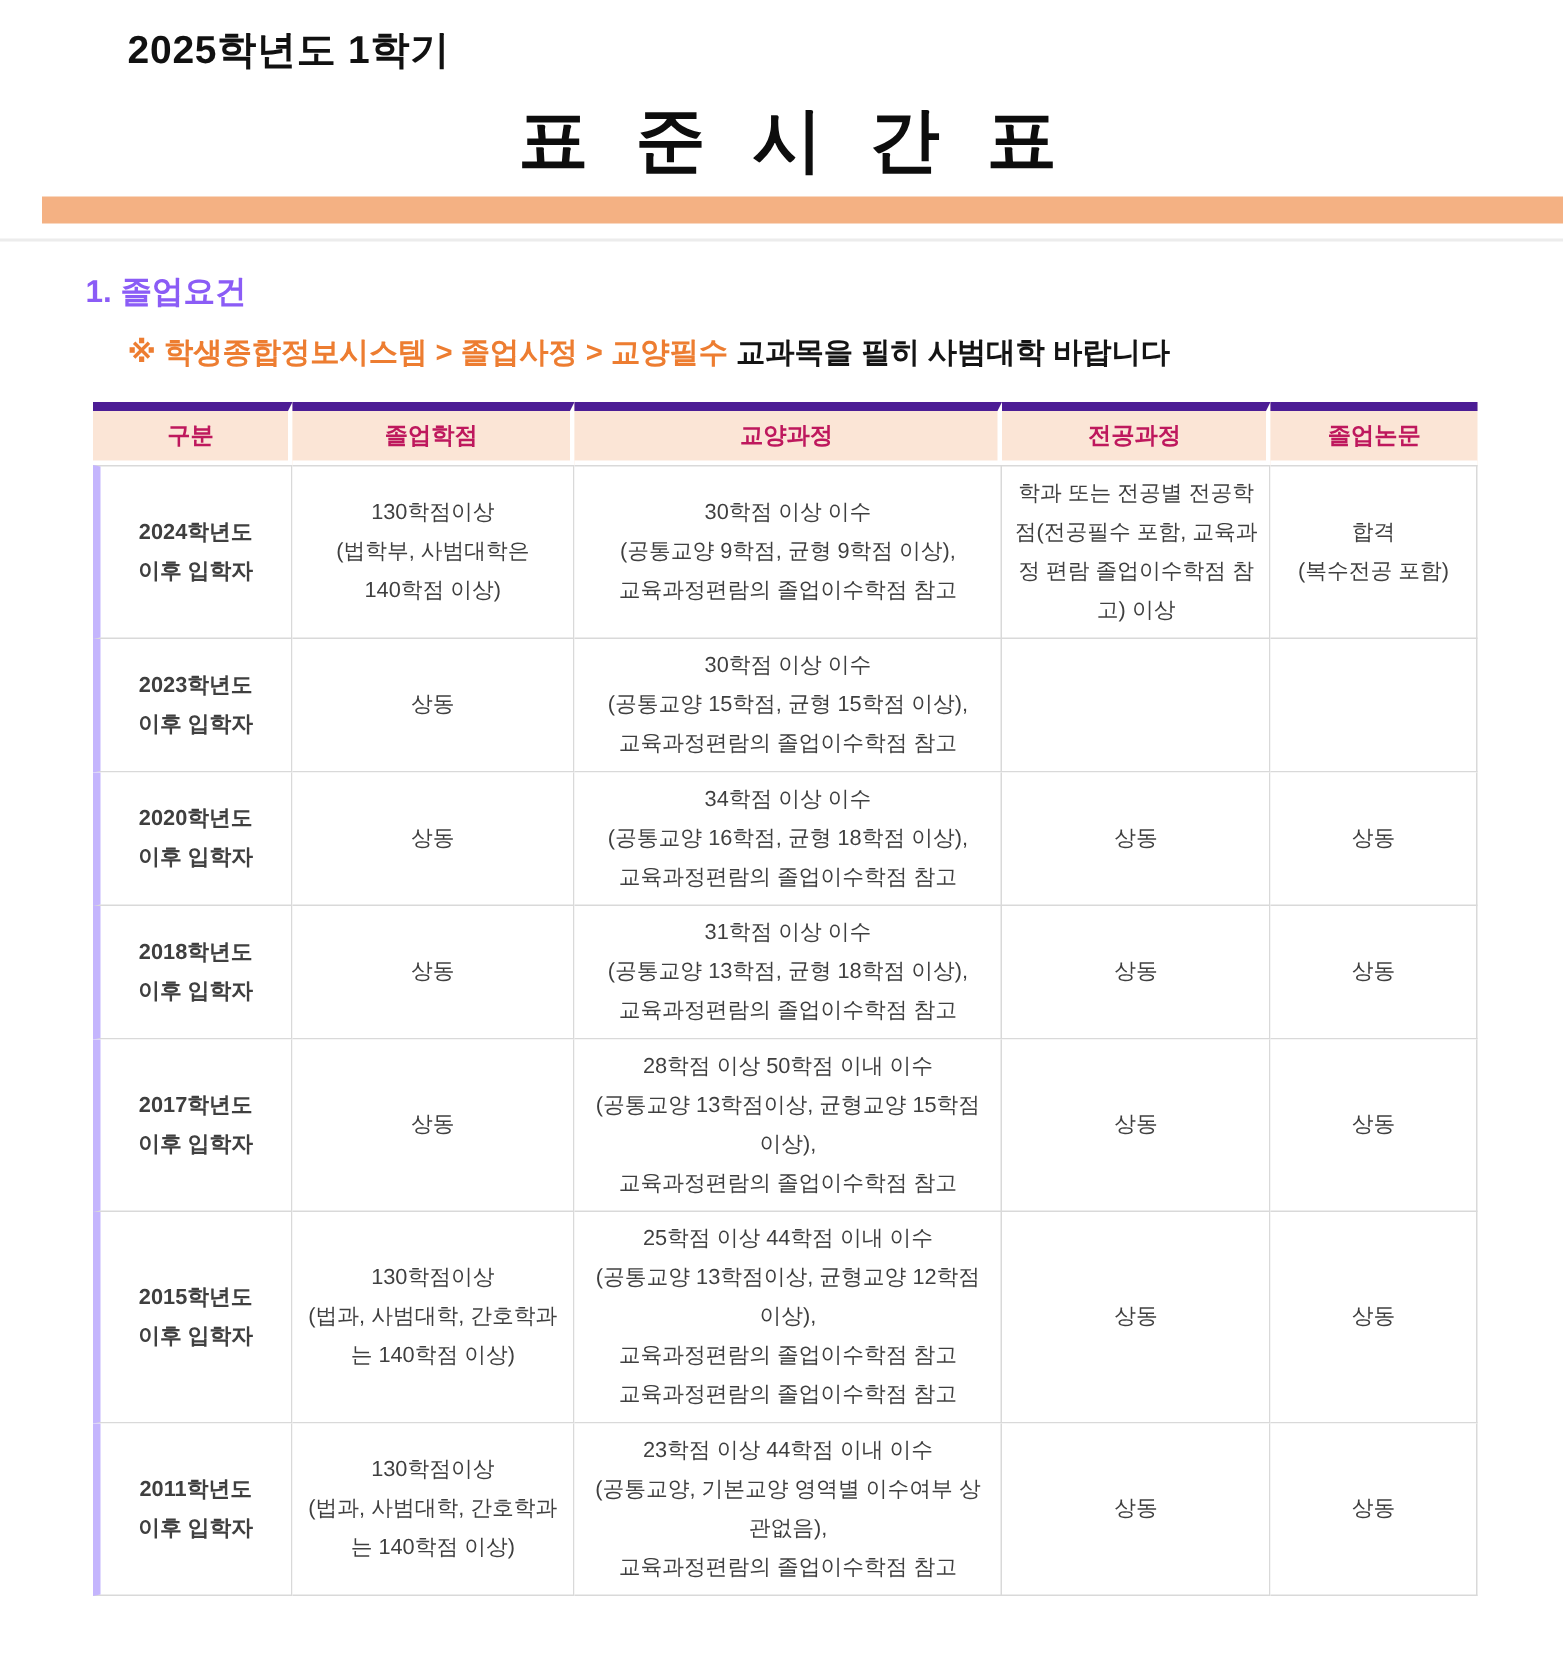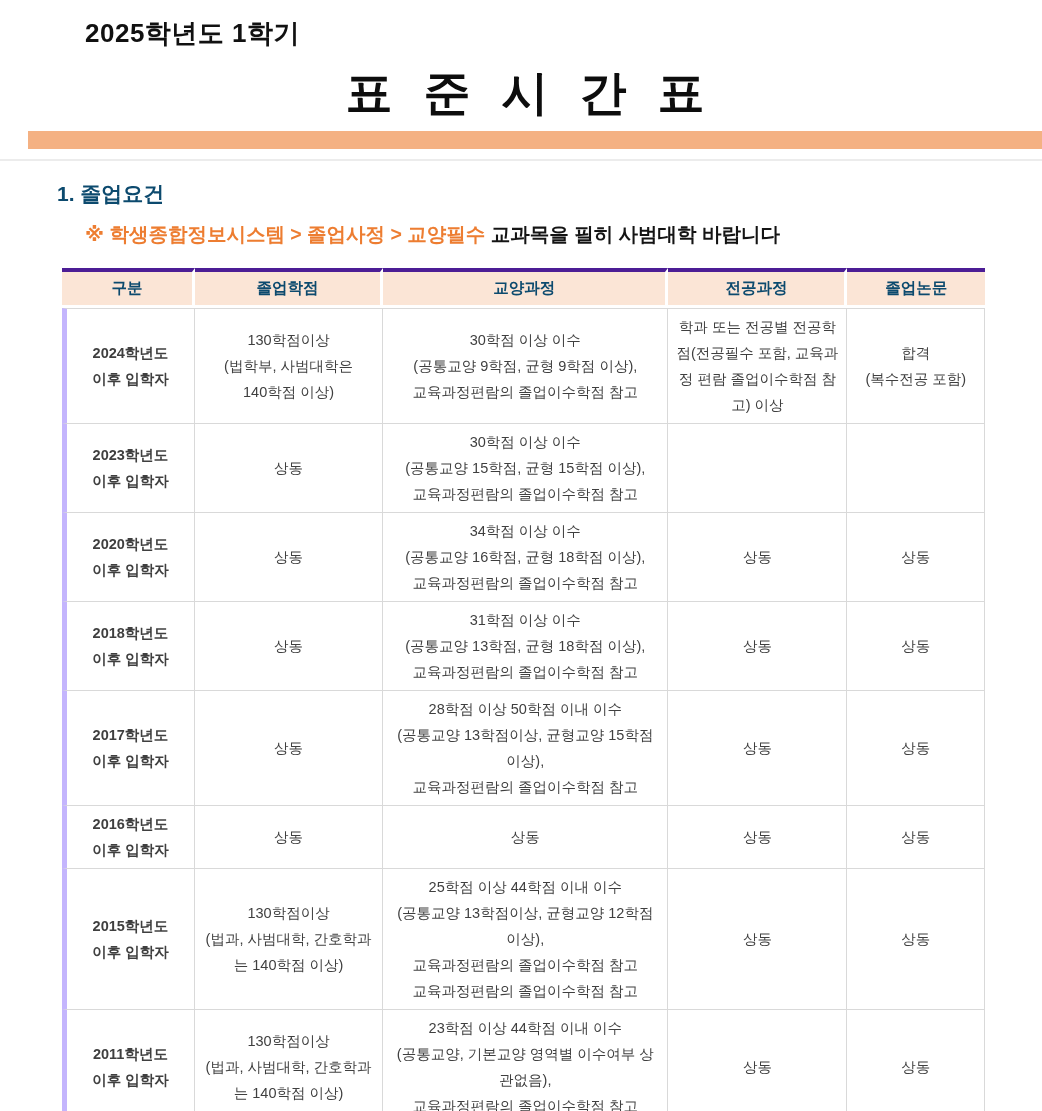--- a/index.html
+++ b/index.html
@@ -27,40 +27,40 @@
   .orange-bar {
     position: absolute; left: 28px; right: 0; top: 131px; height: 18px;
     background: #f4b183;
   }
   .sub-divider {
     position: absolute; left: 0; right: 0; top: 159px; height: 2px;
     background: #ececec;
   }
   .section-title {
     position: absolute; left: 57px; top: 180px;
-    font-size: 21px; font-weight: 800; color: #0c4a6e;
+    font-size: 21px; font-weight: 800; color: #8b5cf6;
   }
   .notice-line {
     position: absolute; left: 85px; top: 221px;
     font-size: 19.5px; font-weight: 800; color: #141414;
     white-space: nowrap;
   }
   .notice-line .hl { color: #ed7d31; }
   .notice-line .rest { color: #141414; }
 
   table.grad-table {
     position: absolute; left: 62px; top: 268px; width: 923px;
     border-collapse: separate; border-spacing: 0;
     table-layout: fixed;
   }
   .grad-table th {
     background: #fbe5d6;
-    font-size: 15.5px; font-weight: 700; color: #0c4a6e;
+    font-size: 15.5px; font-weight: 700; color: #be185d;
     padding: 6px 2px;
-    border-top: 4px solid #4c1d95;
+    border-top: 6px solid #4c1d95;
     border-right: 3px solid #ffffff;
     border-bottom: 3px solid #ffffff;
     text-align: center; vertical-align: middle;
   }
   .grad-table th:last-child { border-right: none; }
   .grad-table td {
     font-size: 14.5px; color: #3f3f3f;
     line-height: 26px;
     padding: 5px 4px;
     text-align: center; vertical-align: middle;
@@ -157,28 +157,20 @@
 이후 입학자</td>
           <td>상동</td>
           <td>28학점 이상 50학점 이내 이수
 (공통교양 13학점이상, 균형교양 15학점
 이상),
 교육과정편람의 졸업이수학점 참고</td>
           <td>상동</td>
           <td>상동</td>
         </tr>
         <tr>
-          <td>2016학년도
-이후 입학자</td>
-          <td>상동</td>
-          <td>상동</td>
-          <td>상동</td>
-          <td>상동</td>
-        </tr>
-        <tr>
           <td>2015학년도
 이후 입학자</td>
           <td>130학점이상
 (법과, 사범대학, 간호학과
 는 140학점 이상)</td>
           <td>25학점 이상 44학점 이내 이수
 (공통교양 13학점이상, 균형교양 12학점
 이상),
 교육과정편람의 졸업이수학점 참고
 교육과정편람의 졸업이수학점 참고</td>

